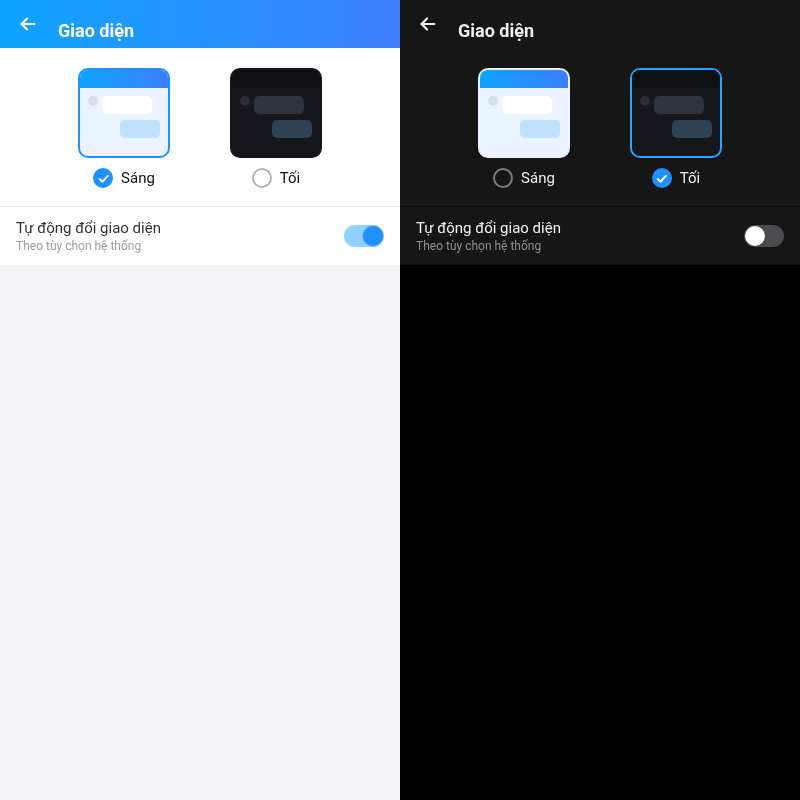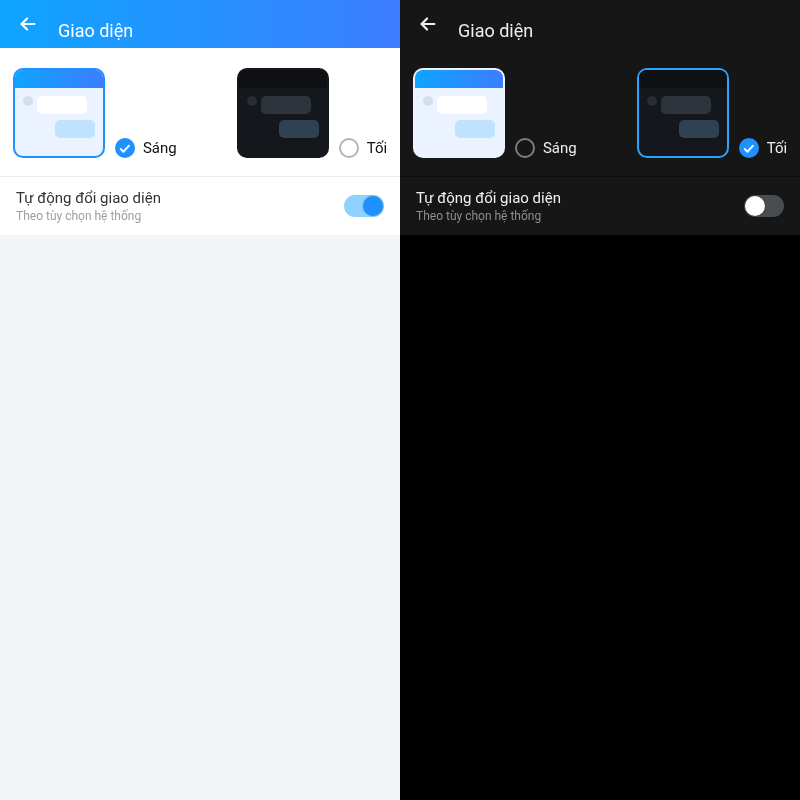--- a/index.html
+++ b/index.html
@@ -29,21 +29,21 @@
   .dark .options-area { background: #161616; padding: 20px 0 18px; display: flex; justify-content: center; gap: 60px; }
   .dark .auto-row { background: #161616; border-top: 1px solid #0b0b0b; padding: 12px 16px; display: flex; align-items: center; justify-content: space-between; }
   .dark .sub { color: #8a8f93; font-size: 12px; margin-top: 2px; }
   .dark .title { font-size: 15px; color: #f1f1f1; }
 
   
   .back { display:inline-flex; align-items:center; justify-content:center; width:24px; height:24px; }
   .back svg { width: 22px; height: 22px; }
 
   
-  .opt { display:flex; flex-direction:row; align-items:flex-end; gap:10px; }
+  .opt { display:flex; flex-direction:column; align-items:center; gap:10px; }
   .card {
     width: 92px; height: 90px; border-radius: 10px; position: relative; overflow: hidden;
   }
   .card-light { background: #eaf3ff; border: 2px solid #1e90ff; }
   .card-light-plain { background: #eaf3ff; border: 2px solid transparent; }
   .card-dark-selected { background: #14171c; border: 2px solid #2aa3ff; }
   .card-dark-plain { background: #14171c; border: 2px solid transparent; }
 
   
   .card .topbar { position:absolute; top:0; left:0; right:0; height:18px; background: linear-gradient(90deg,#0ea5ff,#3c7dff); }
@@ -67,21 +67,21 @@
   .radio-empty-dark { border:2px solid #7a7f83; }
 
   
   .switch { width:40px; height:22px; border-radius:11px; position:relative; }
   .switch .knob { position:absolute; top:1px; width:20px; height:20px; border-radius:50%; background:#fff; box-shadow:0 0 2px rgba(0,0,0,.3); }
   .switch-on { background:#8fd1ff; }
   .switch-on .knob { right:1px; background:#1e90ff; }
   .switch-off { background:#4a4d50; }
   .switch-off .knob { left:1px; }
 
-  .headtitle { font-weight: 400; margin-top: 12px; }
+  .headtitle { font-weight: 700; margin-top: 12px; }
 </style>
 </head>
 <body>
 
 <div class="wrap">
 
   <div class="pane light">
     <div class="header">
       <span class="back">
         <svg viewBox="0 0 24 24" fill="none" stroke="#fff" stroke-width="2.4" stroke-linecap="round" stroke-linejoin="round">

